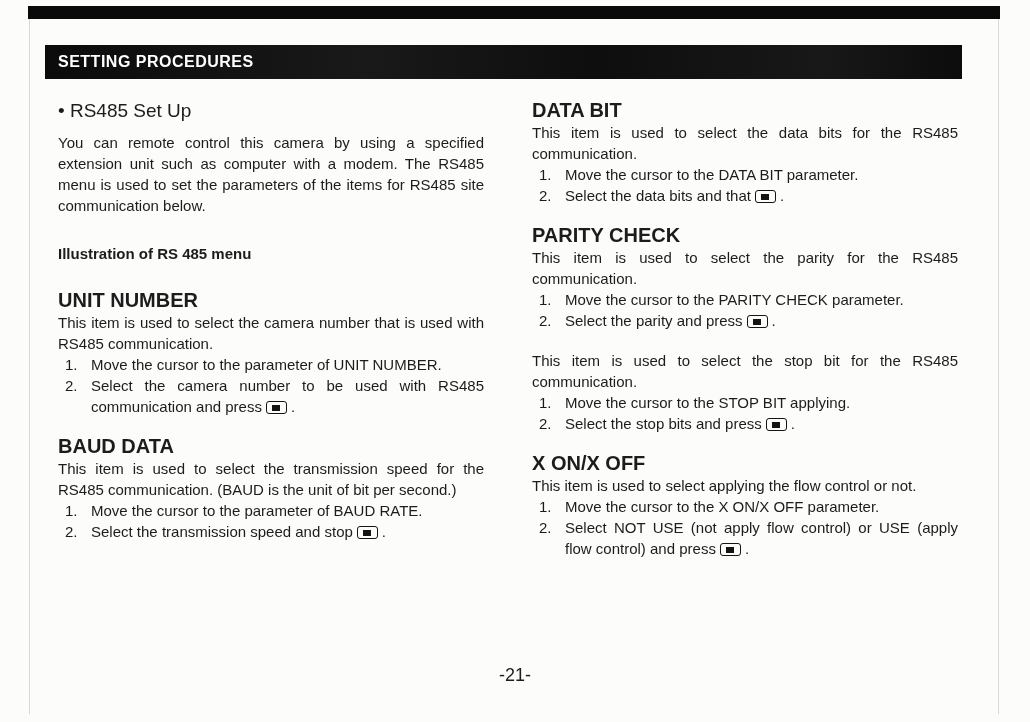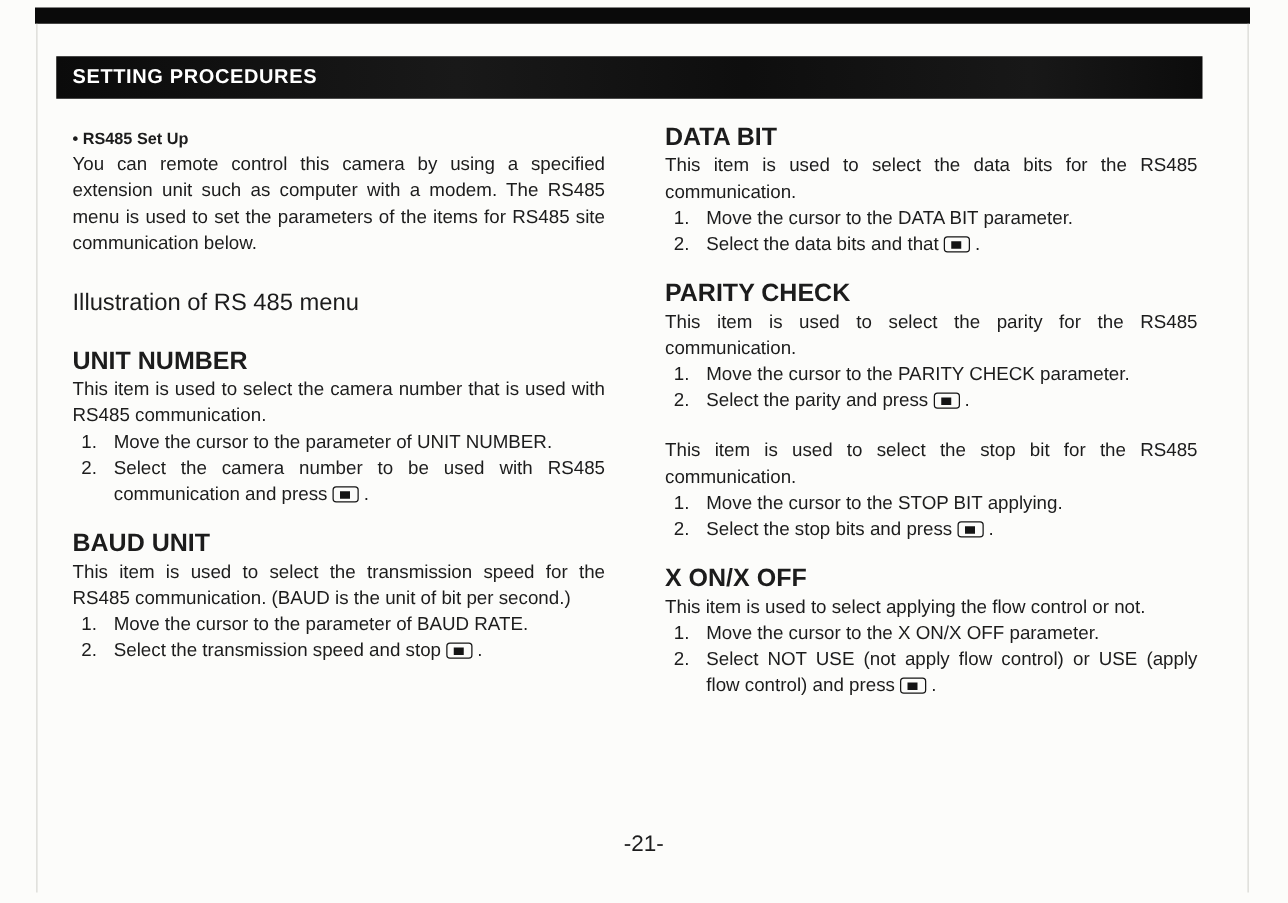--- a/index.html
+++ b/index.html
@@ -28,24 +28,24 @@
     padding-left: 13px;
     font-size: 16px; font-weight: bold; letter-spacing: 0.5px;
   }
 
   .columns {
     position: absolute; top: 100px; left: 58px; width: 900px;
     display: flex; gap: 48px;
   }
   .col { width: 426px; font-size: 15px; line-height: 21px; }
 
-  .setup-heading { font-size: 13px; font-weight: bold; }
+  .setup-heading { font-size: 19px; font-weight: normal; margin-bottom: 11px; }
   .para { text-align: justify; }
 
-  .illus-heading { font-size: 19px; font-weight: normal; margin-top: 27px; margin-bottom: 26px; }
+  .illus-heading { font-size: 15px; font-weight: bold; margin-top: 27px; margin-bottom: 26px; }
 
   .section { margin-top: 19px; }
   .section.first { margin-top: 0; }
   .sec-heading { font-size: 20px; font-weight: bold; margin-bottom: 1px; }
   .sec-body { text-align: justify; }
 
   .step { display: flex; padding-left: 7px; }
   .step-num { flex: 0 0 20px; margin-right: 6px; text-align: left; }
   .step-text { flex: 1; text-align: justify; }
 
@@ -96,21 +96,21 @@
           <span class="step-num">1.</span>
           <span class="step-text">Move the cursor to the parameter of UNIT NUMBER.</span>
         </div>
         <div class="step">
           <span class="step-num">2.</span>
           <span class="step-text"><span>Select the camera number to be used with RS485 communication and press</span><span class="key-icon"><span class="key-inner"></span></span><span>.</span></span>
         </div>
       </div>
 
       <div class="section">
-        <div class="sec-heading">BAUD UNIT</div>
+        <div class="sec-heading">BAUD DATA</div>
         <p class="sec-body">This item is used to select the transmission speed for the RS485 communication. (BAUD is the unit of bit per second.)</p>
         <div class="step">
           <span class="step-num">1.</span>
           <span class="step-text">Move the cursor to the parameter of BAUD RATE.</span>
         </div>
         <div class="step">
           <span class="step-num">2.</span>
           <span class="step-text"><span>Select the transmission speed and stop</span><span class="key-icon"><span class="key-inner"></span></span><span>.</span></span>
         </div>
       </div>

